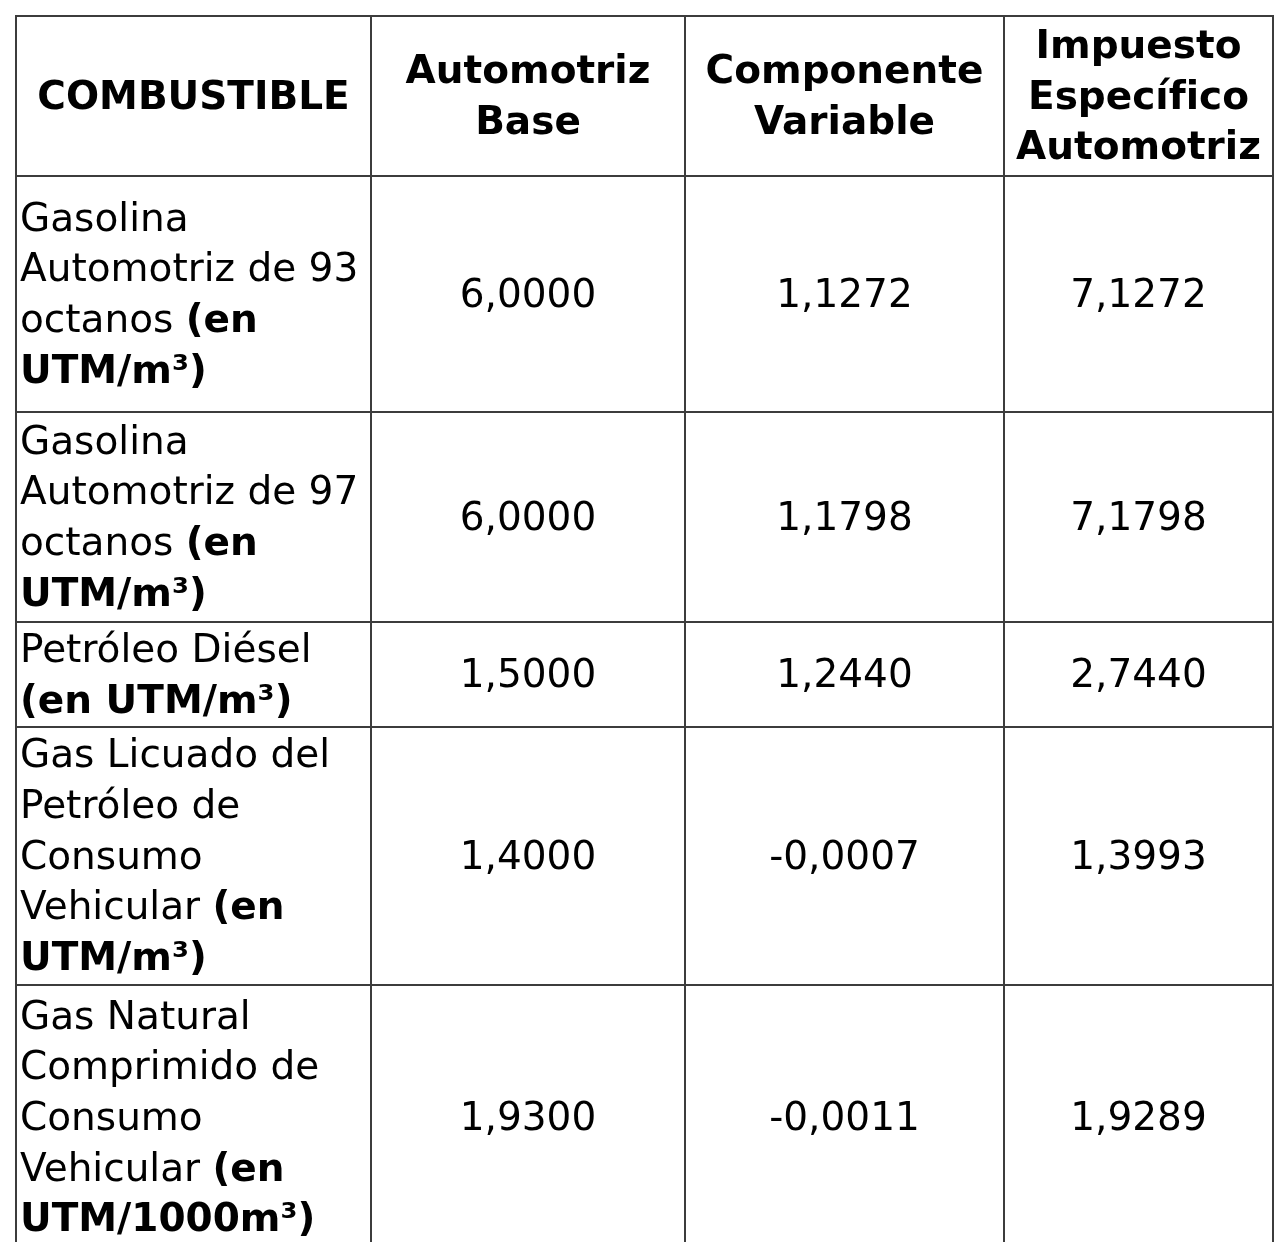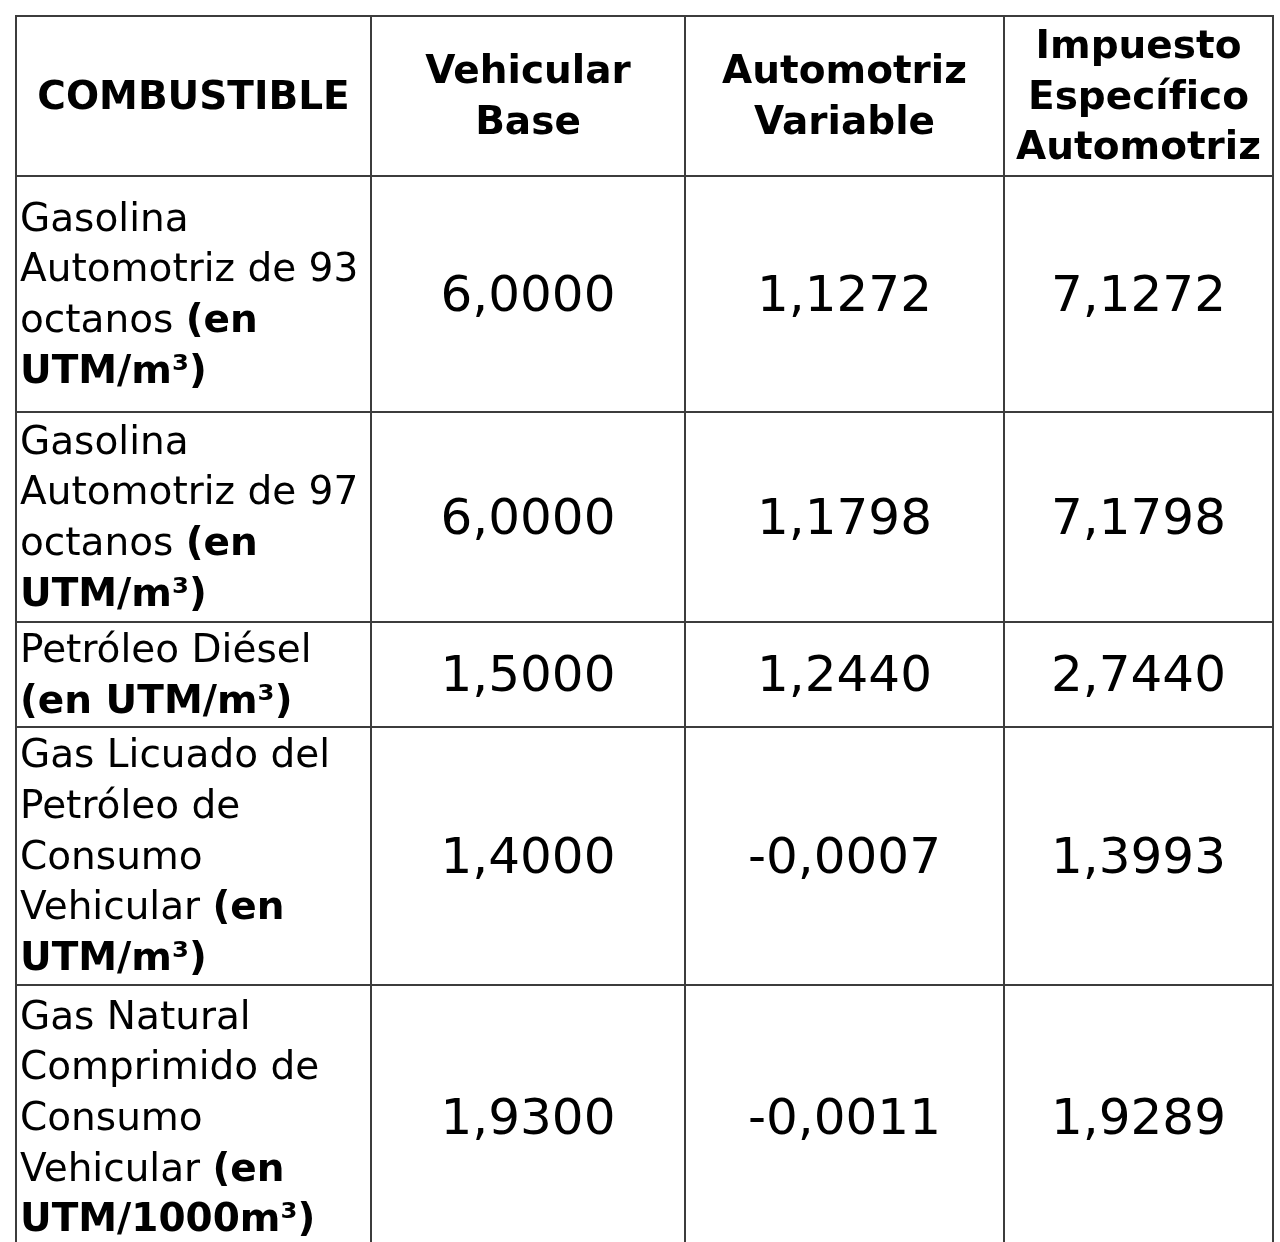--- a/index.html
+++ b/index.html
@@ -37,21 +37,21 @@
     text-align: center;
     vertical-align: middle;
   }
   td.fuel-cell {
     font-size: 39px;
     line-height: 1.3;
     text-align: left;
     vertical-align: middle;
   }
   td.num-cell {
-    font-size: 50px;
+    font-size: 39px;
     line-height: 1.3;
     text-align: center;
     vertical-align: middle;
   }
   tr.header-row    { height: 160px; }
   tr.row-0         { height: 236px; }
   tr.row-1         { height: 210px; margin-top: 21px; }
   tr.row-2         { height: 100px; }
   tr.row-3         { height: 212px; }
   tr.row-4         { height: 265px; }
@@ -64,22 +64,22 @@
   <table class="tax-table">
     <colgroup>
       <col class="c1">
         <col class="c2">
         <col class="c3">
         <col class="c4">
     </colgroup>
     <thead>
       <tr class="header-row">
         <th>COMBUSTIBLE</th>
-        <th>Vehicular Base</th>
-        <th>Automotriz Variable</th>
+        <th>Automotriz Base</th>
+        <th>Componente Variable</th>
         <th>Impuesto Específico Automotriz</th>
       </tr>
     </thead>
     <tbody>
       <tr class="row-0">
         <td class="fuel-cell"><span>Gasolina Automotriz de 93 octanos </span><span class="fuel-unit">(en UTM/m³)</span></td>
         <td class="num-cell">6,0000</td>
         <td class="num-cell">1,1272</td>
         <td class="num-cell">7,1272</td>
       </tr>

